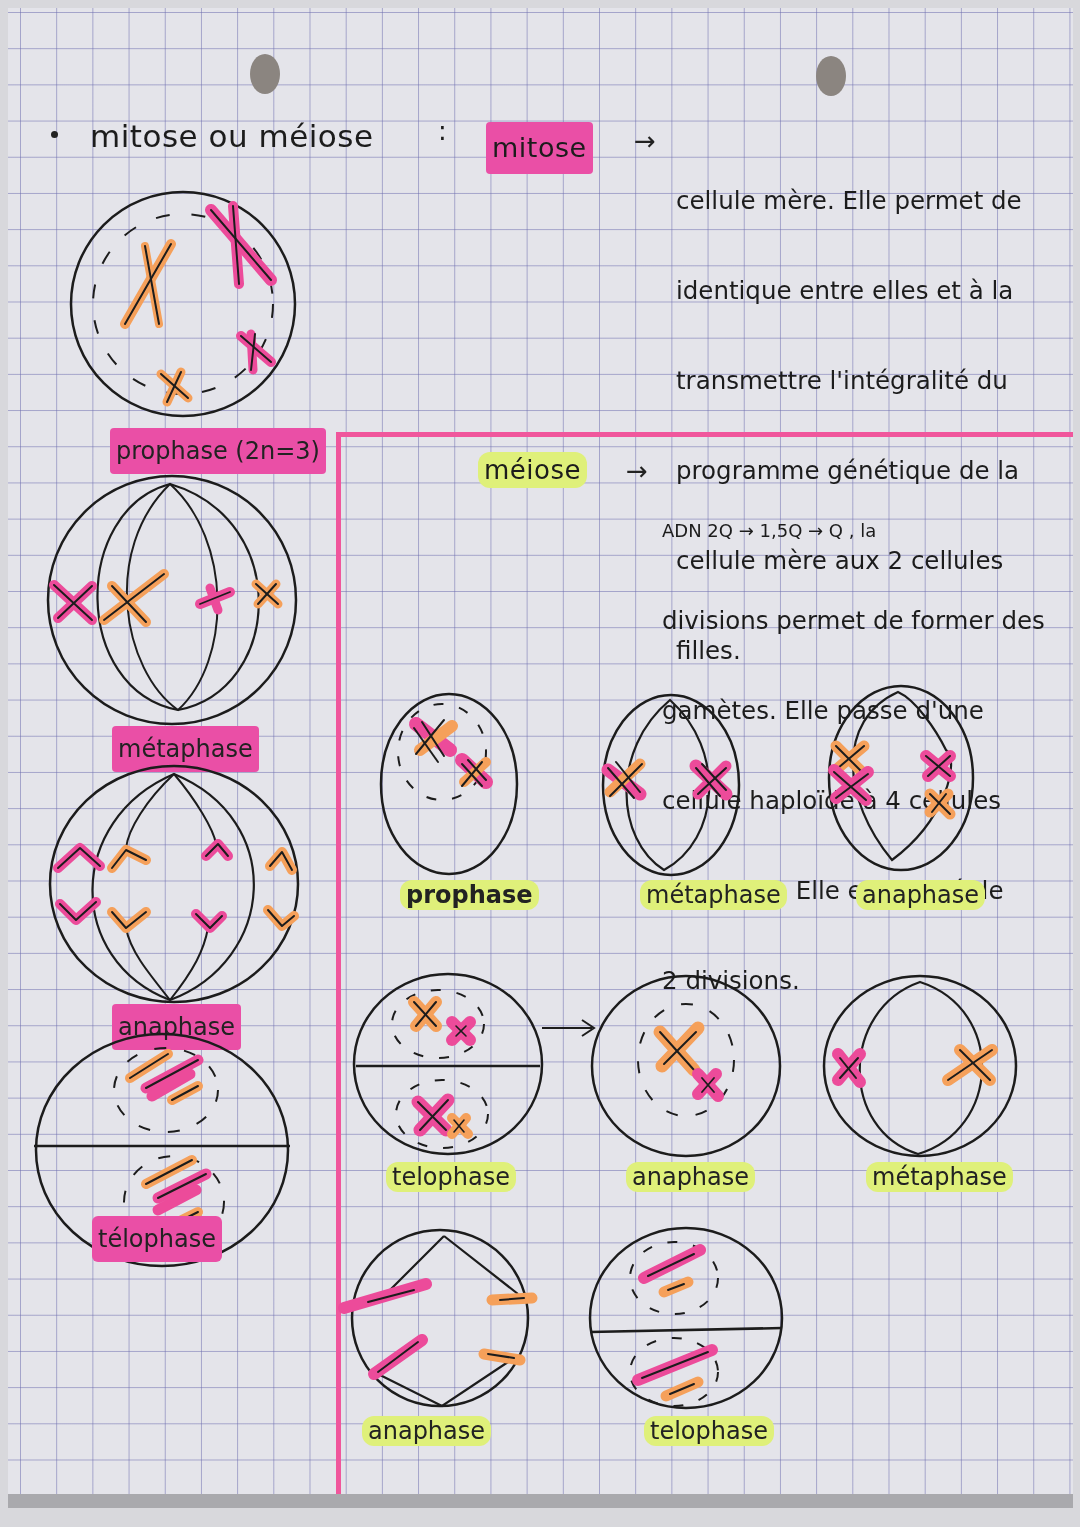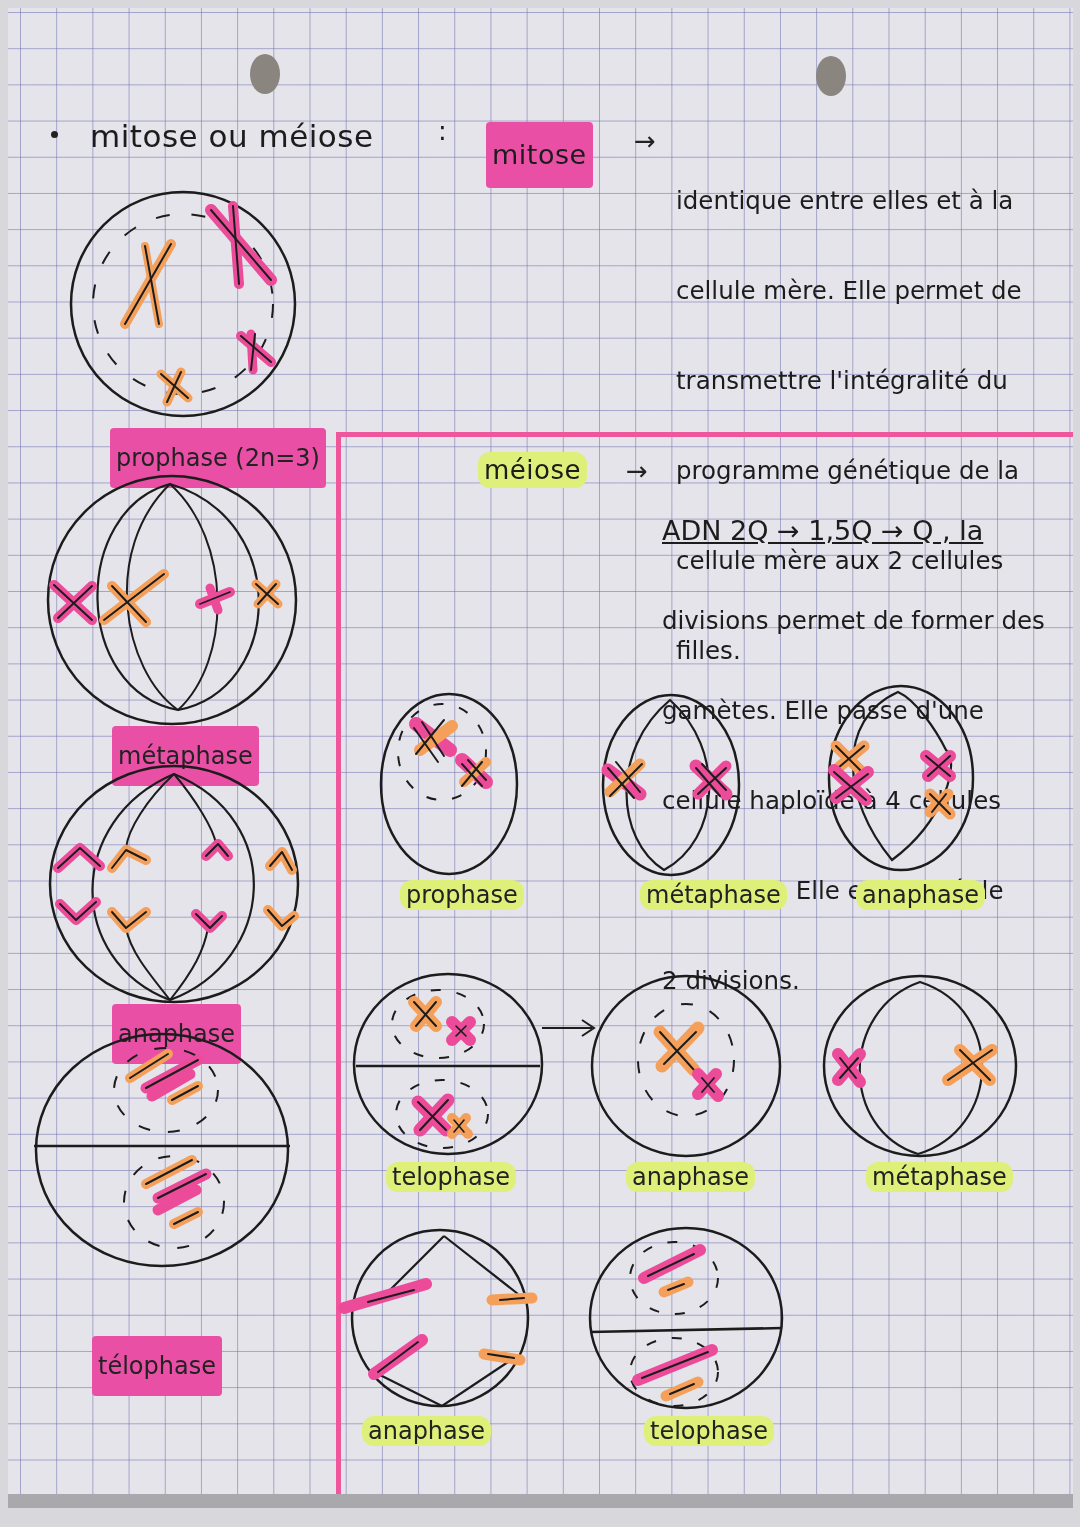--- a/index.html
+++ b/index.html
@@ -16,21 +16,21 @@
       linear-gradient(to bottom, rgba(110,110,175,0.55) 1px, transparent 1px);
     background-size: 36.2px 36.2px;
     background-position: 12px 4px;
     overflow: hidden;
   }
   .bottom-edge { position:absolute; left:0; bottom:0; width:100%; height:14px; background:#a9a9ad; }
   .hole { position:absolute; width:30px; height:40px; border-radius:50%; background:#8b8580; }
   .hw { position:absolute; font-family: "DejaVu Sans", sans-serif; color:#1c1c1c; white-space:nowrap; }
   .title { font-size: 31px; letter-spacing: 0.5px; }
   .bullet { position:absolute; width:7px; height:7px; border-radius:50%; background:#222; }
-  .hl-pink { background:#ea4fa6; border-radius:4px; padding:15px 6px; }
+  .hl-pink { background:#ea4fa6; border-radius:4px; padding:8px 6px; }
   .hl-lime { background:#dff07a; border-radius:12px; padding:0 6px; }
   .arrow { position:absolute; font-size:26px; color:#222; }
   .para { position:absolute; font-size:24.5px; line-height:30px; color:#1c1c1c; white-space:pre; }
   .divider-v { position:absolute; background:#f0569c; }
   .divider-h { position:absolute; background:#f0569c; }
   .label { position:absolute; font-size:24px; color:#222; white-space:nowrap; line-height:30px; }
   svg.cell { position:absolute; overflow:visible; }
 </style>
 </head>
 <body>
@@ -39,35 +39,35 @@
   <div class="hole" style="left:242px;top:46px;"></div>
   <div class="hole" style="left:808px;top:48px;"></div>
 
   <div class="bullet" style="left:43px;top:123px;"></div>
   <div class="hw title" style="left:82px;top:110px;">mitose ou méiose</div>
   <div class="hw title" style="left:430px;top:108px;font-size:26px;">:</div>
 
   <div class="hw title hl-pink" style="left:478px;top:114px;font-size:27px;line-height:36px;">mitose</div>
   <div class="arrow" style="left:626px;top:118px;">→</div>
   <div class="para" style="left:668px;top:118px;">
+    <div>cellule mère. Elle permet de</div>
     <div>identique entre elles et à la</div>
-    <div>cellule mère. Elle permet de</div>
     <div>transmettre l'intégralité du</div>
     <div>programme génétique de la</div>
     <div>cellule mère aux 2 cellules</div>
     <div>filles.</div>
   </div>
 
   <div class="divider-h" style="left:328px;top:424px;width:737px;height:5px;"></div>
   <div class="divider-v" style="left:328px;top:424px;width:5px;height:1076px;"></div>
 
   <div class="hw title hl-lime" style="left:470px;top:444px;font-size:26px;line-height:36px;">méiose</div>
   <div class="arrow" style="left:618px;top:448px;">→</div>
   <div class="para" style="left:654px;top:448px;">
-    <div style="font-size:27px;text-decoration:underline;">ADN 2Q → 1,5Q → Q , la</div>
+    <div style="font-size:18px;">ADN 2Q → 1,5Q → Q , la</div>
     <div>divisions permet de former des</div>
     <div>gamètes. Elle passe d'une</div>
     <div>cellule haploïde à 4 cellules</div>
     <div>haploïdes. Elle est formé de</div>
     <div>2 divisions.</div>
   </div>
 
   <svg class="cell" style="left:55px;top:176px;" width="240" height="240" viewBox="0 0 240 240">
     <circle cx="120" cy="120" r="112" fill="none" stroke="#1c1c1c" stroke-width="2.5"></circle>
     <circle cx="120" cy="120" r="90" fill="none" stroke="#1c1c1c" stroke-width="2" stroke-dasharray="14 22"></circle>
@@ -161,39 +161,39 @@
       <line x1="144" y1="70" x2="170" y2="56" stroke="#1c1c1c" stroke-width="2"></line>
       <line x1="118" y1="154" x2="164" y2="130" stroke="#f5a05a" stroke-width="10"></line>
       <line x1="118" y1="154" x2="164" y2="130" stroke="#1c1c1c" stroke-width="2"></line>
       <line x1="130" y1="168" x2="178" y2="144" stroke="#ec4b9a" stroke-width="11"></line>
       <line x1="130" y1="180" x2="168" y2="160" stroke="#ec4b9a" stroke-width="11"></line>
       <line x1="130" y1="168" x2="178" y2="144" stroke="#1c1c1c" stroke-width="2"></line>
       <line x1="146" y1="194" x2="170" y2="182" stroke="#f5a05a" stroke-width="10"></line>
       <line x1="146" y1="194" x2="170" y2="182" stroke="#1c1c1c" stroke-width="2"></line>
     </g>
   </svg>
-  <div class="label hl-pink" style="left:84px;top:1328px;">télophase</div>
+  <div class="label hl-pink" style="left:84px;top:1208px;border-radius:6px;">télophase</div>
 
   <svg class="cell" style="left:370px;top:682px;" width="142" height="188" viewBox="0 0 142 188">
     <ellipse cx="71" cy="94" rx="68" ry="90" fill="none" stroke="#1c1c1c" stroke-width="2.5"></ellipse>
     <ellipse cx="64" cy="62" rx="44" ry="48" fill="none" stroke="#1c1c1c" stroke-width="2" stroke-dasharray="10 16"></ellipse>
     <g stroke-linecap="round">
       <line x1="38" y1="34" x2="72" y2="60" stroke="#ec4b9a" stroke-width="14"></line>
       <line x1="42" y1="60" x2="74" y2="36" stroke="#f5a05a" stroke-width="12"></line>
       <line x1="36" y1="38" x2="60" y2="72" stroke="#1c1c1c" stroke-width="2"></line>
       <line x1="44" y1="32" x2="66" y2="66" stroke="#1c1c1c" stroke-width="2"></line>
       <line x1="38" y1="64" x2="66" y2="30" stroke="#1c1c1c" stroke-width="2"></line>
       <line x1="84" y1="70" x2="108" y2="92" stroke="#ec4b9a" stroke-width="14"></line>
       <line x1="86" y1="92" x2="108" y2="72" stroke="#f5a05a" stroke-width="10"></line>
       <line x1="84" y1="74" x2="104" y2="96" stroke="#1c1c1c" stroke-width="2"></line>
       <line x1="90" y1="70" x2="108" y2="90" stroke="#1c1c1c" stroke-width="2"></line>
       <line x1="84" y1="96" x2="104" y2="72" stroke="#1c1c1c" stroke-width="2"></line>
     </g>
   </svg>
-  <div class="label hl-lime" style="left:392px;top:872px;">prophase</div>
+  <div class="label hl-lime" style="left:392px;top:872px;font-weight:bold;">prophase</div>
 
   <svg class="cell" style="left:592px;top:682px;" width="142" height="190" viewBox="0 0 142 190">
     <ellipse cx="71" cy="95" rx="68" ry="90" fill="none" stroke="#1c1c1c" stroke-width="2.5"></ellipse>
     <path d="M70 10 C10 60 16 150 64 180 C120 150 126 60 70 10 Z" fill="none" stroke="#1c1c1c" stroke-width="2.2"></path>
     <g stroke-linecap="round">
       <line x1="8" y1="80" x2="40" y2="104" stroke="#ec4b9a" stroke-width="13"></line>
       <line x1="10" y1="102" x2="40" y2="74" stroke="#f5a05a" stroke-width="11"></line>
       <line x1="8" y1="78" x2="34" y2="108" stroke="#1c1c1c" stroke-width="2"></line>
       <line x1="16" y1="72" x2="40" y2="102" stroke="#1c1c1c" stroke-width="2"></line>
       <line x1="10" y1="106" x2="42" y2="74" stroke="#1c1c1c" stroke-width="2"></line>

